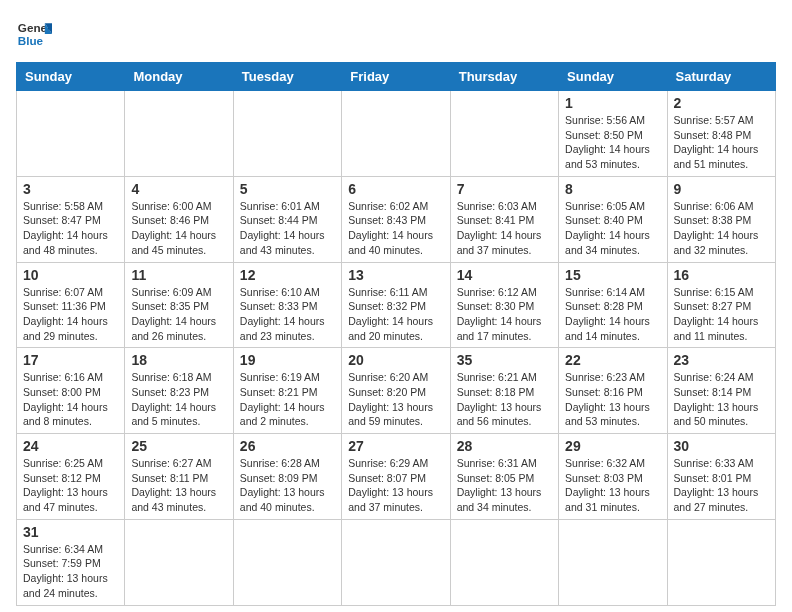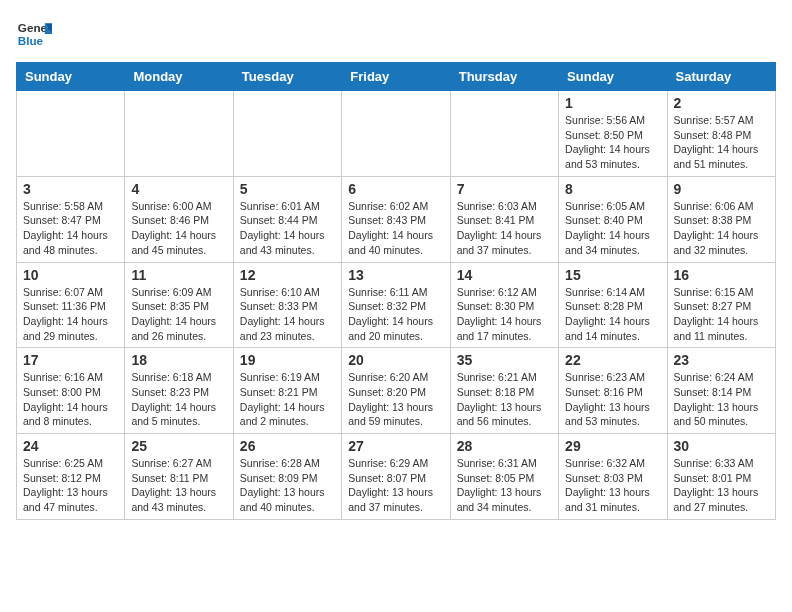--- a/index.html
+++ b/index.html
@@ -304,15 +304,29 @@
 Sunset: 8:03 PM
 Daylight: 13 hours and 31 minutes.</div>
           </td>
           <td>
             <span class="day-number">30</span>
             <div class="day-info">Sunrise: 6:33 AM
 Sunset: 8:01 PM
 Daylight: 13 hours and 27 minutes.</div>
           </td>
         </tr>
+        <tr>
+          <td>
+            <span class="day-number">31</span>
+            <div class="day-info">Sunrise: 6:34 AM
+Sunset: 7:59 PM
+Daylight: 13 hours and 24 minutes.</div>
+          </td>
+          <td class="empty-cell"></td>
+          <td class="empty-cell"></td>
+          <td class="empty-cell"></td>
+          <td class="empty-cell"></td>
+          <td class="empty-cell"></td>
+          <td class="empty-cell"></td>
+        </tr>
       </tbody>
   </table>
 </div>
 
 </body></html>

